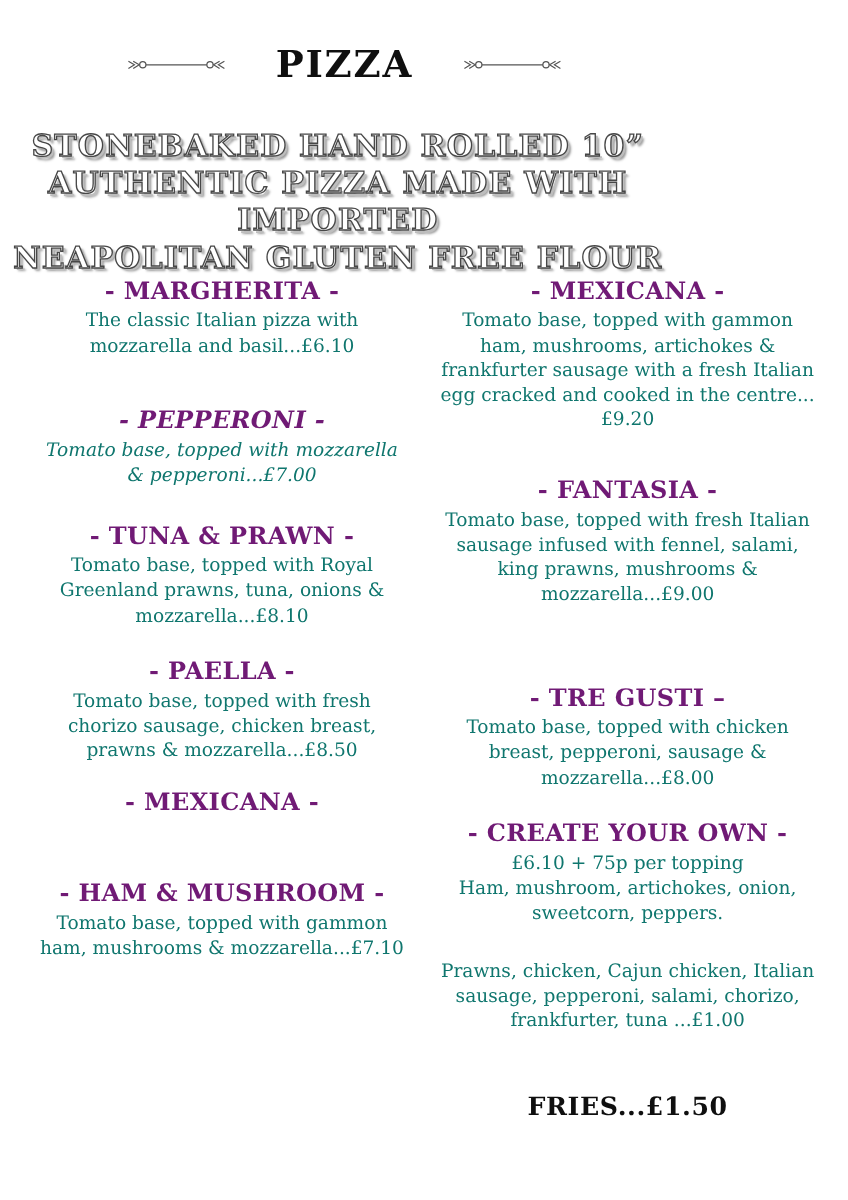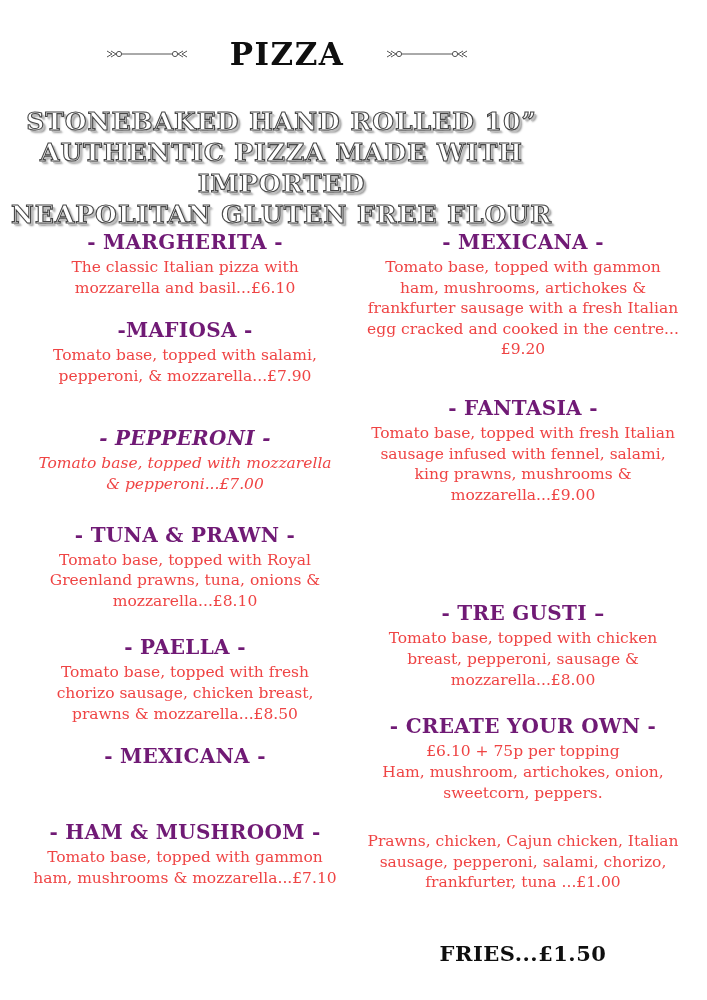--- a/index.html
+++ b/index.html
@@ -62,29 +62,29 @@
     font-weight: bold;
     margin: 0 0 3px 0;
     color: #701a75;
     letter-spacing: 0.3px;
     white-space: nowrap;
   }
   .item-desc {
     font-size: 15.5px;
     margin: 0;
     line-height: 1.33;
-    color: #ef4444;
+    color: #0f766e;
   }
   .mt20 { margin-top: 20px; }
   .mt24 { margin-top: 24px; }
   .mt28 { margin-top: 28px; }
   .mt36 { margin-top: 36px; }
   .mt40 { margin-top: 40px; font-style: italic; }
   .mt52 { margin-top: 52px; }
-  .mt64 { margin-top: 96px; }
+  .mt64 { margin-top: 64px; }
   .toppings-paid { margin-top: 28px; }
   .fries-line {
     margin-top: 48px;
     font-size: 21px;
     font-weight: bold;
     letter-spacing: 0.5px;
     color: #0f0f0f;
     text-align: center;
   }
 </style>
@@ -125,24 +125,20 @@
     <span>NEAPOLITAN GLUTEN FREE FLOUR</span>
   </h2>
 
   <section class="col col-left">
 
     <div class="menu-item">
       <h3 class="item-name">- MARGHERITA -</h3>
       <p class="item-desc">The classic Italian pizza with mozzarella and basil...£6.10</p>
     </div>
 
-    <div class="menu-item mt20">
-      <h3 class="item-name">-MAFIOSA -</h3>
-      <p class="item-desc">Tomato base, topped with salami, pepperoni, &amp; mozzarella...£7.90</p>
-    </div>
 
     <div class="menu-item mt40">
       <h3 class="item-name">- PEPPERONI -</h3>
       <p class="item-desc">Tomato base, topped with mozzarella &amp; pepperoni...£7.00</p>
     </div>
 
     <div class="menu-item mt28">
       <h3 class="item-name">- TUNA &amp; PRAWN -</h3>
       <p class="item-desc">Tomato base, topped with Royal Greenland prawns, tuna, onions &amp; mozzarella...£8.10</p>
     </div>

